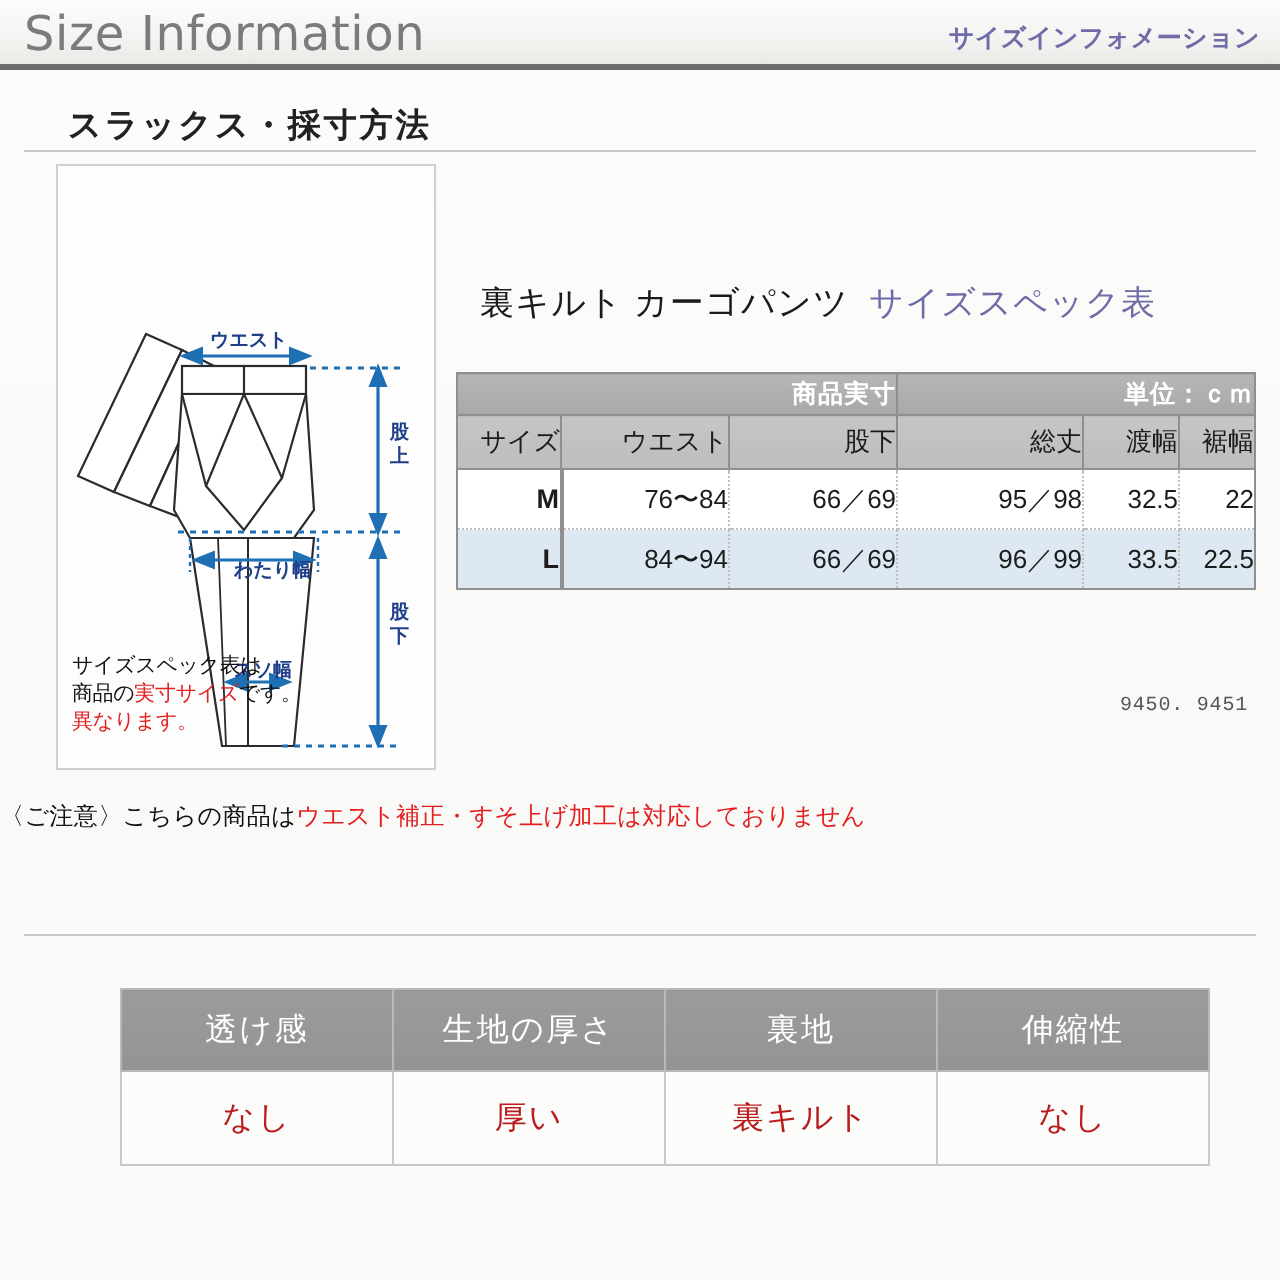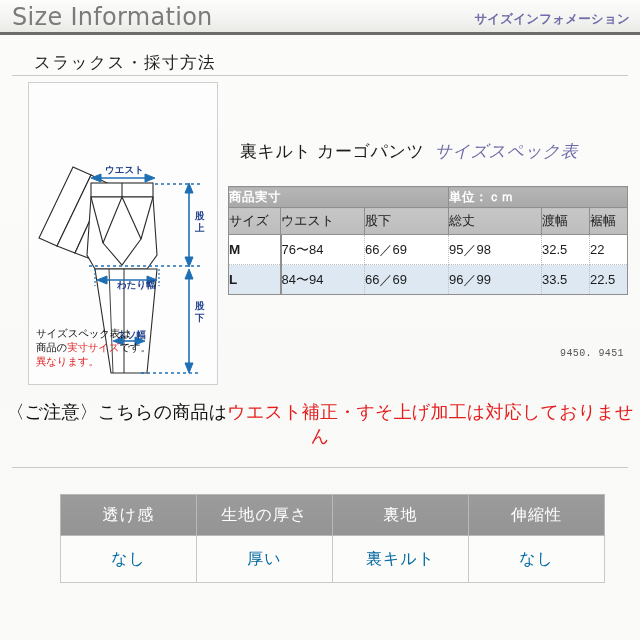--- a/index.html
+++ b/index.html
@@ -51,21 +51,21 @@
     line-height: 18px;
   }
 
   
   .section-heading {
     position: absolute;
     left: 34px;
     font-size: 16.5px;
     color: #222;
     letter-spacing: 1.5px;
-    font-weight: 400;
+    font-weight: 700;
   }
   .heading-rule {
     position: absolute;
     left: 12px;
     height: 1px;
     background: #c9c9c9;
   }
 
   
   .diagram-box {
@@ -97,40 +97,39 @@
     left: 240px;
     top: 140px;
     font-size: 17px;
     letter-spacing: 0.6px;
     color: #1a1a1a;
     white-space: nowrap;
   }
   .spec-title .accent {
     color: #6f6ca8;
     margin-left: 10px;
-    font-style: italic;
   }
 
   
   .spec-table-wrap {
     position: absolute;
     left: 228px;
     top: 186px;
     width: 399px;
   }
   table.spec {
     border-collapse: collapse;
     width: 399px;
     table-layout: fixed;
     font-size: 13px;
     color: #1c1c1c;
   }
   table.spec th, table.spec td {
     border: 1px solid #9a9a9a;
-    text-align: left;
+    text-align: right;
     padding: 0;
     height: 27px;
     font-weight: 400;
   }
   table.spec tr.group th {
     background: linear-gradient(180deg, #b6b6b6 0%, #a8a8a8 100%);
     color: #ffffff;
     font-weight: 700;
     font-size: 12.5px;
     height: 20px;
@@ -171,22 +170,22 @@
     letter-spacing: 0.4px;
     font-family: Liberation Mono, monospace;
   }
 
   
   .caution {
     position: absolute;
     left: 0;
     top: 400px;
     width: 640px;
-    text-align: center;
-    font-size: 18px;
+    text-align: left;
+    font-size: 12px;
     color: #111;
     letter-spacing: 0.2px;
   }
   .caution .red { color: #e41e1e; }
 
   
   .fabric-wrap {
     position: absolute;
     left: 60px;
     top: 494px;
@@ -202,21 +201,21 @@
     color: #ffffff;
     font-size: 16px;
     font-weight: 400;
     height: 38px;
     letter-spacing: 1.2px;
     border: 1px solid #b9b9b9;
     text-align: center;
   }
   table.fabric td {
     background: #fcfdfb;
-    color: #0369a1;
+    color: #b91c1c;
     font-size: 16px;
     height: 44px;
     text-align: center;
     border: 1px solid #c9c9c9;
     letter-spacing: 1px;
   }
 </style>
 </head>
 <body>
 

